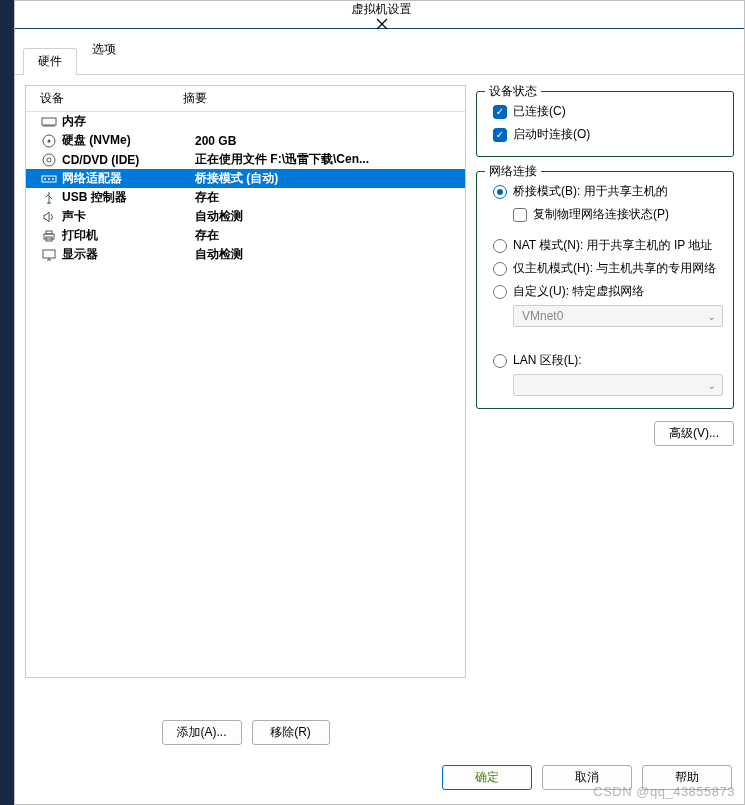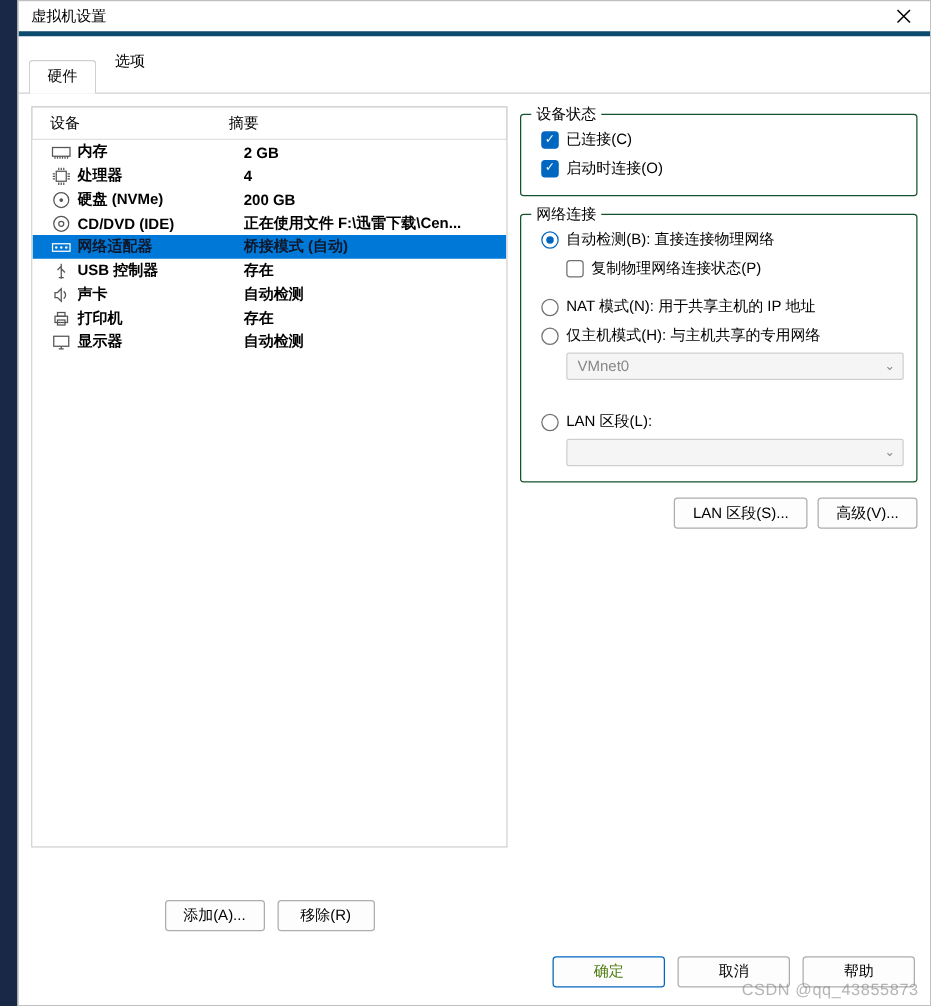--- a/index.html
+++ b/index.html
@@ -31,21 +31,22 @@
     border: 1px solid #c0c0c0;
     display: flex;
     flex-direction: column;
   }
   .titlebar {
     height: 28px;
     display: flex;
     align-items: center;
     justify-content: space-between;
     padding: 0 6px 0 10px;
-    border-bottom: 4px solid #0c4a6e;
+    border-bottom: 1px solid #0c4a6e;
+    flex-direction: column;
   }
   .titlebar .title { font-size: 12px; }
   .titlebar .close {
     width: 30px; height: 22px;
     display: flex; align-items: center; justify-content: center;
     cursor: pointer;
   }
   .tabstrip {
     display: flex;
     padding: 6px 8px 0 8px;
@@ -65,21 +66,21 @@
     border-radius: 3px 3px 0 0;
     margin-top: 12px;
   }
   .content {
     flex: 1;
     display: flex;
     padding: 10px 10px 8px 10px;
     gap: 10px;
   }
   .left-pane {
-    width: 381px;
+    width: 441px;
     display: flex;
     flex-direction: column;
     gap: 32px;
   }
   .device-wrap {
     border: 1px solid #c9c9c9;
     flex: 1;
     display: flex;
     flex-direction: column;
     min-height: 0;
@@ -108,21 +109,21 @@
   .device-row .icon {
     width: 18px; height: 16px;
     display: flex; align-items: center; justify-content: center;
     margin-right: 4px;
     color: #555;
   }
   .device-row .name { width: 133px; white-space: nowrap; overflow: hidden; }
   .device-row .summary { flex: 1; white-space: nowrap; overflow: hidden; text-overflow: ellipsis; padding-right: 6px; }
   .device-row.selected {
     background: #0078d7;
-    color: #0f172a;
+    color: #ffffff;
   }
   .device-row.selected .icon { color: #fff; }
   .left-buttons {
     display: flex;
     justify-content: center;
     gap: 10px;
     padding: 10px 6px 4px 6px;
   }
   .btn {
     border: 1px solid #adadad;
@@ -254,31 +255,20 @@
         </div>
         <div class="device-list" id="device-list">
             <div class="device-row">
               <span class="icon">
                 <svg width="16" height="12" viewBox="0 0 16 12">
                   <rect x="1" y="2" width="14" height="7" fill="none" stroke="#555"></rect>
                   <path d="M3 9 v2 M5 9 v2 M7 9 v2 M9 9 v2 M11 9 v2 M13 9 v2" stroke="#555"></path>
                 </svg>
               </span>
               <span class="name">内存</span>
-              <span class="summary">2 GB</span>
-            </div>
-            <div class="device-row">
-              <span class="icon">
-                <svg width="14" height="14" viewBox="0 0 14 14">
-                  <rect x="3" y="3" width="8" height="8" fill="none" stroke="#555"></rect>
-                  <path d="M5 0v2M7 0v2M9 0v2 M5 12v2M7 12v2M9 12v2 M0 5h2M0 7h2M0 9h2 M12 5h2M12 7h2M12 9h2" stroke="#555"></path>
-                </svg>
-              </span>
-              <span class="name">处理器</span>
-              <span class="summary">4</span>
             </div>
             <div class="device-row">
               <span class="icon">
                 <svg width="14" height="14" viewBox="0 0 14 14">
                   <circle cx="7" cy="7" r="6" fill="none" stroke="#555"></circle>
                   <circle cx="7" cy="7" r="1.5" fill="#555"></circle>
                 </svg>
               </span>
               <span class="name">硬盘 (NVMe)</span>
               <span class="summary">200 GB</span>
@@ -365,58 +355,61 @@
           <span class="chk">✓</span>
           <span>启动时连接(O)</span>
         </label>
       </div>
 
       <div class="groupbox" style="margin-top:12px;text-align:right;">
         <div class="legend">网络连接</div>
 
         <label class="radio-row">
           <span class="radio checked"></span>
-          <span>自动检测(B): 直接连接物理网络</span>
+          <span>桥接模式(B): 用于共享主机的</span>
         </label>
         <label class="radio-row indent">
           <span class="chk unchecked">✓</span>
           <span>复制物理网络连接状态(P)</span>
         </label>
 
         <label class="radio-row" style="margin-top:8px;">
           <span class="radio"></span>
           <span>NAT 模式(N): 用于共享主机的 IP 地址</span>
         </label>
 
         <label class="radio-row">
           <span class="radio"></span>
           <span>仅主机模式(H): 与主机共享的专用网络</span>
         </label>
 
+        <label class="radio-row">
+          <span class="radio"></span>
+          <span>自定义(U): 特定虚拟网络</span>
+        </label>
         <div class="field-row">
           <div class="select-like">
             <span>VMnet0</span>
             <span class="chev">⌄</span>
           </div>
         </div>
 
         <label class="radio-row" style="margin-top:20px;">
           <span class="radio"></span>
           <span>LAN 区段(L):</span>
         </label>
         <div class="field-row">
           <div class="select-like">
             <span></span>
             <span class="chev">⌄</span>
           </div>
         </div>
       </div>
 
       <div class="right-buttons">
-        <button class="btn">LAN 区段(S)...</button>
         <button class="btn">高级(V)...</button>
       </div>
 
     </div>
   </div>
 
   <div class="footer">
     <button class="btn primary" style="min-width:90px;">确定</button>
     <button class="btn" style="min-width:90px;">取消</button>
     <button class="btn" style="min-width:90px;">帮助</button>

